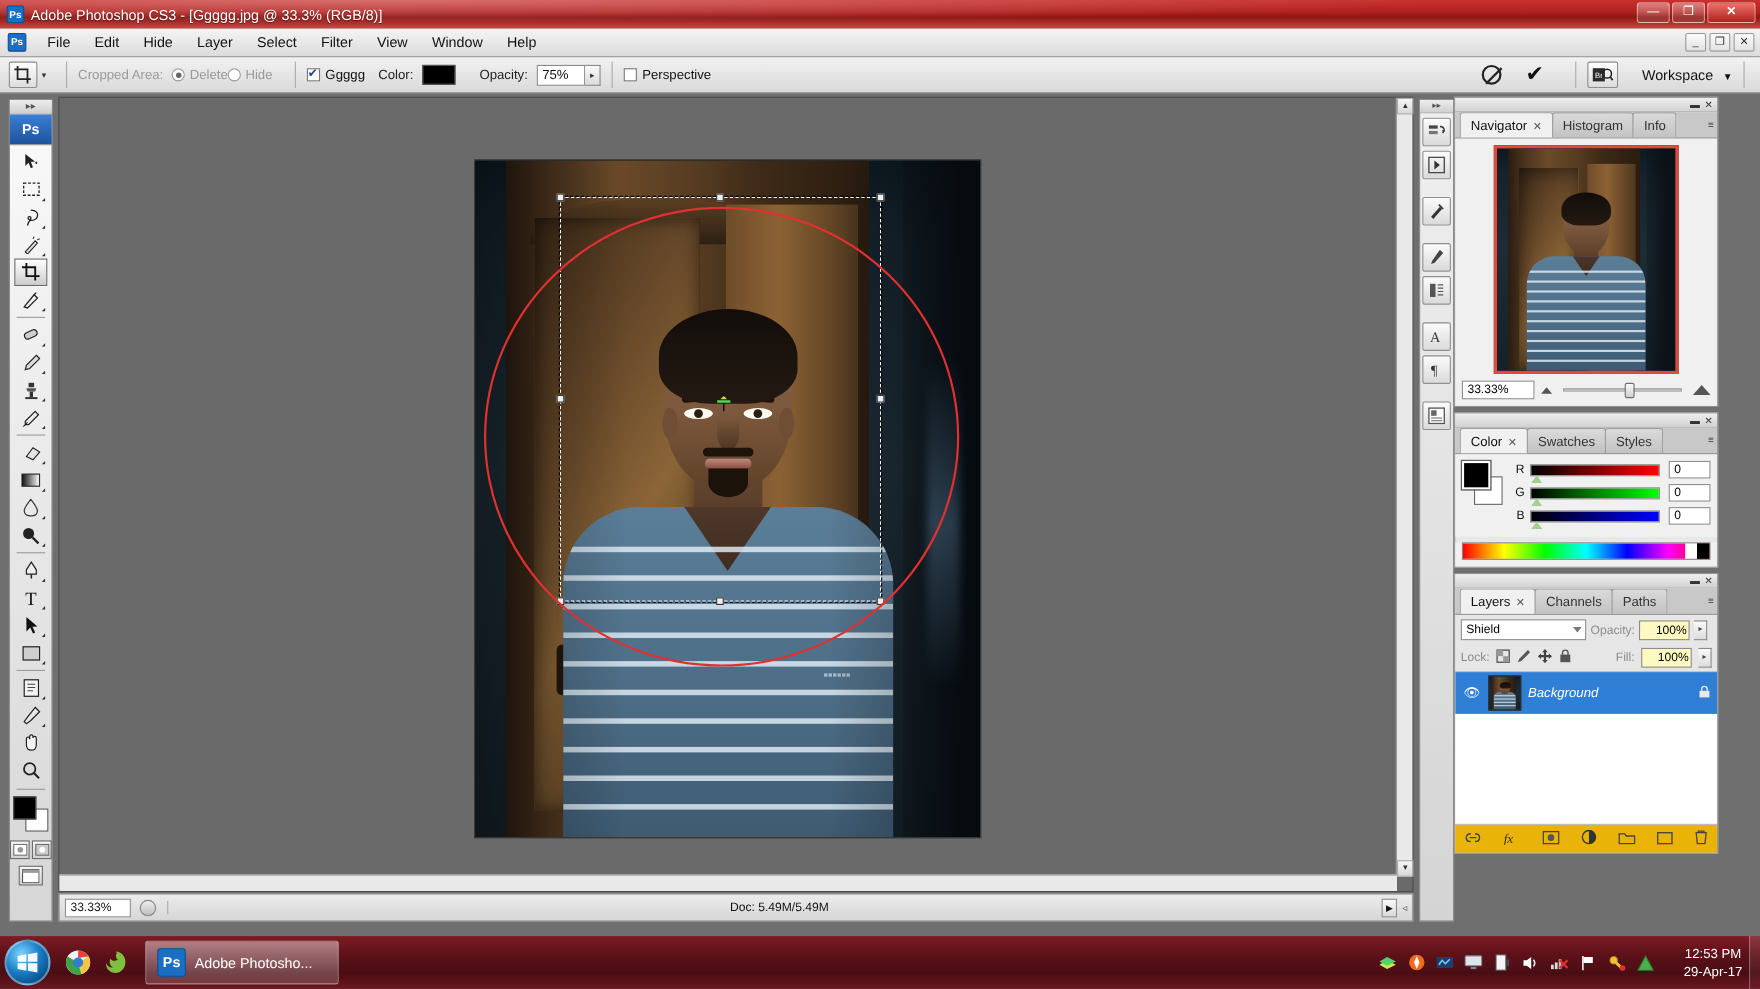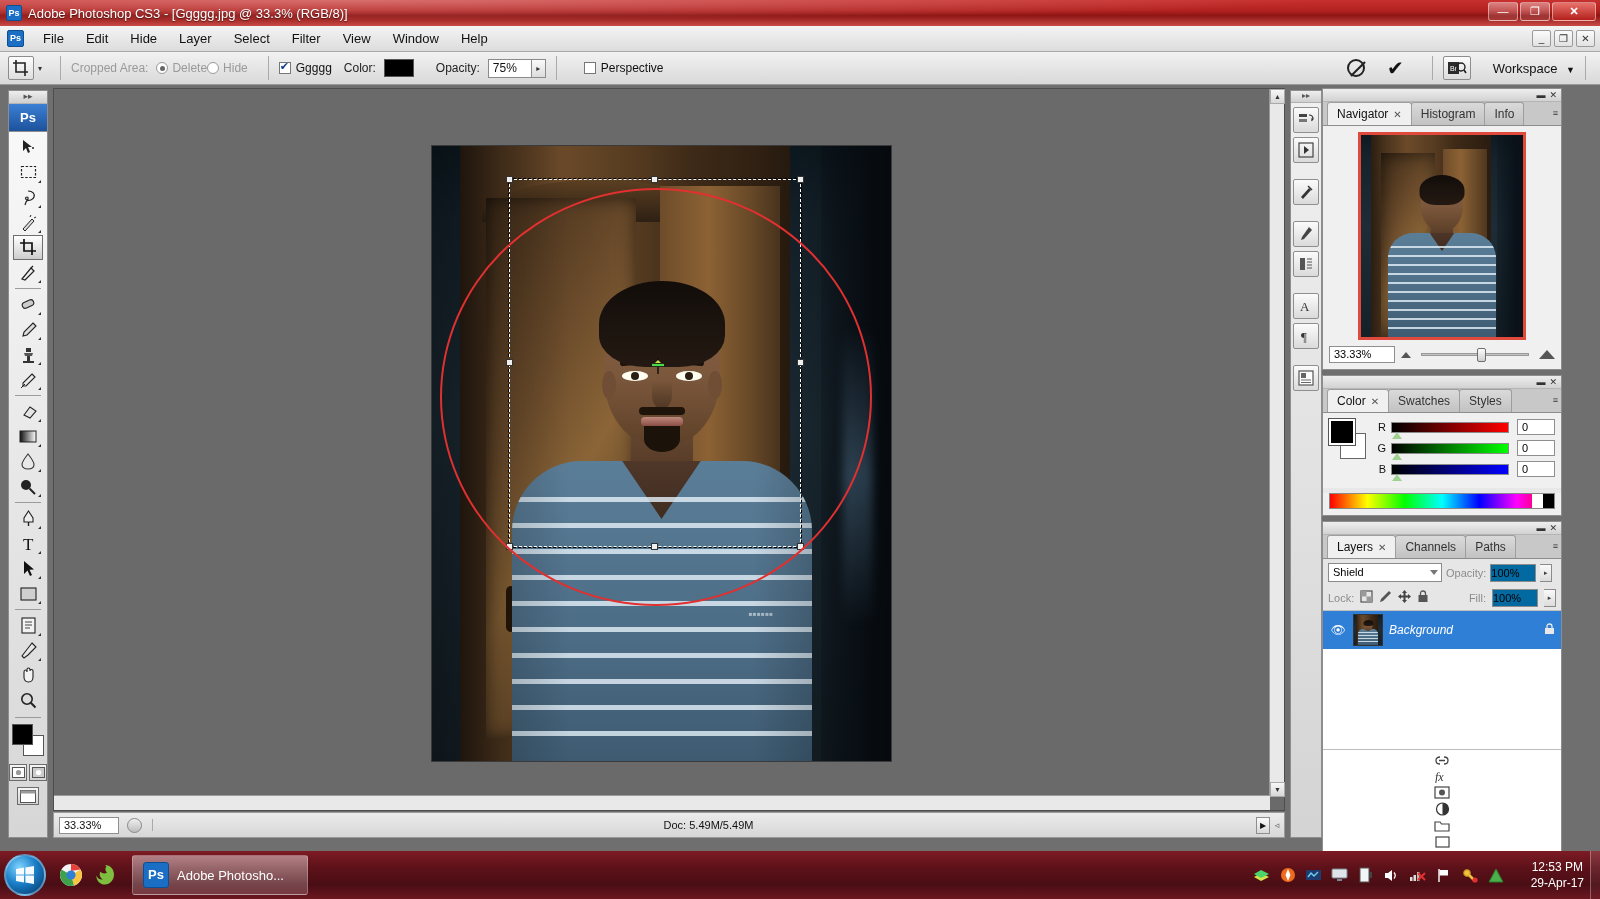--- a/index.html
+++ b/index.html
@@ -252,31 +252,31 @@
     background:linear-gradient(90deg,#ff0000,#ffff00,#00ff00,#00ffff,#0000ff,#ff00ff,#ff0000);position:relative;}
   .spectrum .bw{position:absolute;right:0;top:0;width:22px;height:100%;
     background:linear-gradient(90deg,#ffffff 0 50%,#000000 50% 100%);}
 
   .layerstop{display:flex;align-items:center;padding:4px 5px;background:#e6e6e6;gap:4px;}
   .blendsel{width:114px;height:19px;background:#fff;border:1px solid #8b8b8b;font-size:11px;line-height:17px;padding-left:4px;
     position:relative;}
   .blendsel .ar{position:absolute;right:3px;top:6px;width:0;height:0;border-left:4px solid transparent;
     border-right:4px solid transparent;border-top:5px solid #777;}
   .lbl-gray{color:#8c8c8c;font-size:11px;}
-  .opfield{width:46px;height:18px;background:#0369a1;border:1px solid #8b8b8b;font-size:11px;line-height:16px;padding-left:0;}
+  .opfield{width:46px;height:18px;background:#fef9c3;border:1px solid #8b8b8b;font-size:11px;line-height:16px;padding-left:14px;}
   .opspin{width:12px;height:18px;border:1px solid #8b8b8b;border-left:none;background:linear-gradient(180deg,#fafafa,#dcdcdc);
     font-size:7px;line-height:16px;text-align:center;color:#444;}
   .lockrow{display:flex;align-items:center;padding:3px 5px;background:#e6e6e6;gap:6px;border-bottom:1px solid #c0c0c0;}
   .layerlist{background:#fff;height:138px;}
   .layerrow{display:flex;align-items:center;height:38px;background:#2f7fd6;color:#fff;padding:0 6px;gap:6px;}
   .eyeicon{width:18px;text-align:center;font-size:12px;}
   .laythumb{width:30px;height:32px;border:1px solid #333;background:#1b2832;overflow:hidden;position:relative;}
   .layname{flex:1;font-style:italic;font-size:12px;}
   .layfooter{display:flex;align-items:center;justify-content:space-between;
-    padding:4px 8px;background:#ffffff;border-top:1px solid #bdbdbd;flex-direction:column;}
+    padding:4px 8px;background:#eab308;border-top:1px solid #bdbdbd;}
   .lfbtn{font-size:12px;color:#333;cursor:pointer;}
 
   
   .taskbar{
     position:absolute; left:0; bottom:0; width:1600px; height:48px;
     background:linear-gradient(180deg,#7d1b24 0%,#5d1119 35%,#4a0d14 70%,#6b1720 100%);
     display:flex; align-items:center;
   }
   .startorb{
     width:42px;height:42px;border-radius:50%;margin-left:4px;
@@ -350,21 +350,21 @@
     <div class="vsep"></div>
     <div style="margin-right:12px;color:#111;">
       <span class="chk on"></span><span>Ggggg</span>
     </div>
     <div class="opt-label dark">Color:</div>
     <div class="colorswatch"></div>
     <div class="opt-label dark" style="margin-left:22px;">Opacity:</div>
     <div class="numfield">75%</div>
     <div class="spin">▸</div>
     <div class="vsep"></div>
-    <div style="color:#111;margin-left:17px;">
+    <div style="color:#111;">
       <span class="chk"></span><span>Perspective</span>
     </div>
     <div style="flex:1"></div>
     <div class="circleslash" style="margin-right:22px;"></div>
     <div class="checkmark" style="margin-right:18px;">✔</div>
     <div class="vsep"></div>
     <div class="bridgebtn">
       <svg width="20" height="18" viewBox="0 0 20 18">
         <rect x="1" y="3" width="11" height="12" fill="#2b2b2b"></rect>
         <text x="3" y="12" font-size="7" fill="#fff" font-family="Liberation Sans">Br</text>

